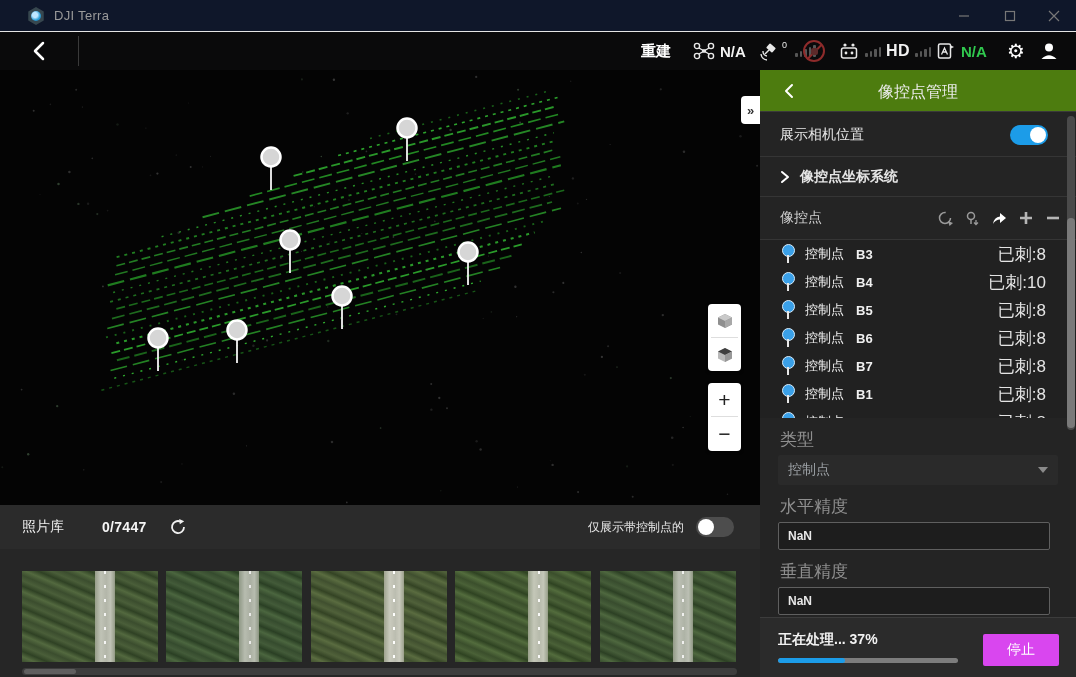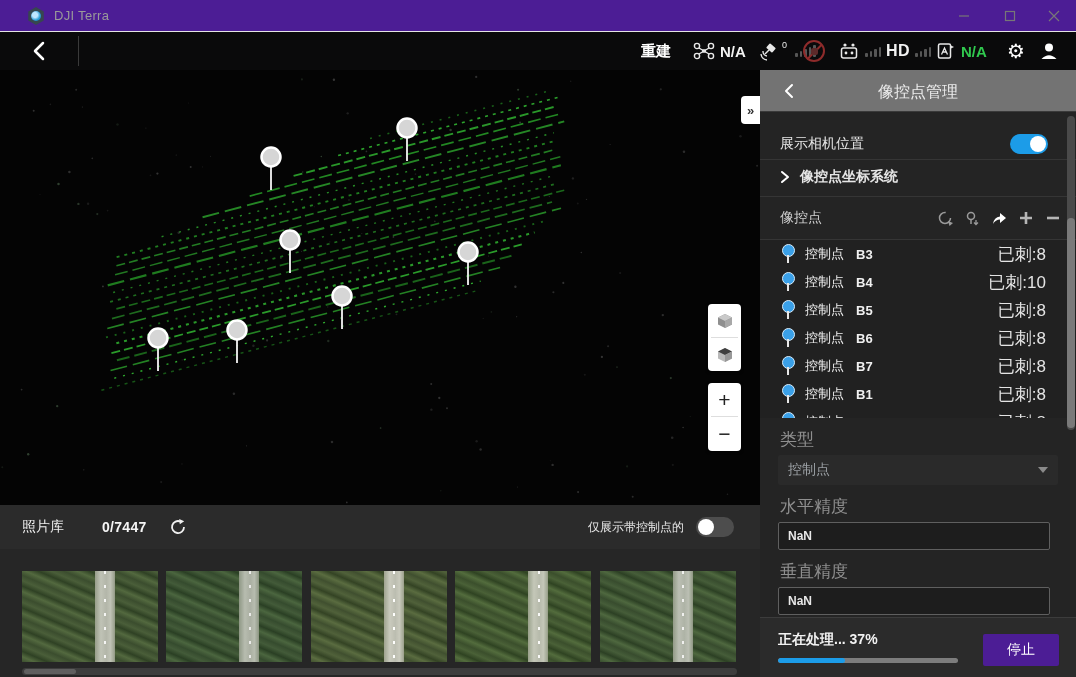--- a/index.html
+++ b/index.html
@@ -1,21 +1,21 @@
 <!DOCTYPE html>
 <html><head>
 <meta charset="utf-8">
 <style>
   * { margin:0; padding:0; box-sizing:border-box; }
   html,body { width:1076px; height:677px; background:#000; }
   body { font-family:"Liberation Sans","DejaVu Sans",sans-serif; }
   .app { position:relative; width:1076px; height:677px; overflow:hidden; background:#050505; }
 
   
-  .titlebar { position:absolute; left:0; top:0; width:1076px; height:32px; background:#4c1d95; border-bottom:1px solid #e4e4e4; }
+  .titlebar { position:absolute; left:0; top:0; width:1076px; height:32px; background:#0f172a; border-bottom:1px solid #e4e4e4; }
   .logo { position:absolute; left:27px; top:7px; width:18px; height:18px; background:#37474f;
           clip-path:polygon(50% 0,93% 25%,93% 75%,50% 100%,7% 75%,7% 25%); }
   .logo::after { content:""; position:absolute; left:4px; top:4px; width:10px; height:10px; border-radius:50%;
                  background:radial-gradient(circle at 40% 40%, #bfe6ff 0 30%, #2d9fd8 60%, #1b6fa8 100%); }
   .app-title { position:absolute; left:54px; top:8px; font-size:13px; color:#9a9a9a; letter-spacing:.3px; }
   .winbtn { position:absolute; top:0; width:44px; height:31px; display:flex; align-items:center; justify-content:center; color:#777; }
   .winbtn svg { display:block; }
 
   
   .topbar { position:absolute; left:0; top:32px; width:1076px; height:38px; background:#0a0a0b; }
@@ -83,25 +83,25 @@
   .thumb:nth-child(2){ filter:hue-rotate(8deg) brightness(.96); }
   .thumb:nth-child(3){ filter:hue-rotate(-6deg) brightness(1.04); }
   .thumb:nth-child(4){ filter:brightness(1.02) saturate(1.1); }
   .thumb:nth-child(5){ filter:hue-rotate(5deg) brightness(.98); }
   .thumb:nth-child(6){ filter:brightness(1.05); }
   .strip-scroll { position:absolute; left:22px; top:119px; width:715px; height:7px; background:#3d3d3d; border-radius:4px; }
   .strip-thumb { position:absolute; left:2px; top:1px; width:52px; height:5px; background:#5f5f5f; border-radius:3px; }
 
   
   .panel { position:absolute; left:760px; top:70px; width:316px; height:607px; background:#242424; overflow:hidden; }
-  .p-header { position:absolute; left:0; top:0; width:316px; height:42px; background:#737373; border-bottom:1px solid #3a3a3a; }
+  .p-header { position:absolute; left:0; top:0; width:316px; height:42px; background:#4d7c0f; border-bottom:1px solid #3a3a3a; }
   .p-back { position:absolute; left:18px; top:10px; width:22px; height:22px; display:flex; align-items:center; justify-content:center; }
   .p-title { position:absolute; left:0; top:12px; width:316px; text-align:center; font-size:16px; color:#ededed; }
   .p-row { position:absolute; left:0; width:316px; border-bottom:1px solid #353535; display:flex; align-items:center; }
-  .row-camera { top:59px; height:31px; }
+  .row-camera { top:43px; height:44px; }
   .row-coord { top:88px; height:39px; }
   .row-gcphead { top:128px; height:40px; border-bottom:none; }
   .p-label { margin-left:20px; font-size:14px; color:#e6e6e6; }
   .row-camera .toggle { margin-left:auto; margin-right:28px; }
   .coord-chevron { margin-left:20px; display:flex; align-items:center; }
   .row-coord .p-label { margin-left:10px; font-weight:600; }
   .gcp-label { margin-left:20px; font-size:14px; color:#cfcfcf; }
   .gcp-tools { margin-left:auto; margin-right:14px; display:flex; align-items:center; gap:9px; }
   .gcp-tools .tool { display:flex; align-items:center; justify-content:center; width:18px; height:18px; }
 
@@ -120,21 +120,21 @@
               display:flex; align-items:center; }
   .f-select .sel-text { margin-left:10px; font-size:14px; color:#9a9fa3; }
   .f-select .caret { position:absolute; right:10px; top:12px; width:0; height:0; border-left:5px solid transparent; border-right:5px solid transparent; border-top:6px solid #8a8a8a; }
   .f-input { margin-left:18px; width:272px; height:28px; background:#1d1d1d; border:1px solid #5f5f5f; border-radius:2px;
              color:#e8e8e8; font-size:12px; font-weight:700; padding-left:9px; font-family:"Liberation Sans",sans-serif; }
 
   .p-footer { position:absolute; left:0; top:547px; width:316px; height:72px; background:#2b2b2b; border-top:1px solid #3c3c3c; }
   .prog-text { position:absolute; left:18px; top:13px; font-size:14px; font-weight:700; color:#f2f2f2; }
   .prog-track { position:absolute; left:18px; top:40px; width:180px; height:5px; background:#7d7d7d; border-radius:3px; overflow:hidden; }
   .prog-fill { height:5px; background:#1c9ce8; border-radius:3px; }
-  .stop-btn { position:absolute; right:17px; top:16px; width:76px; height:32px; background:#4c1d95; border:none; border-radius:2px;
+  .stop-btn { position:absolute; right:17px; top:16px; width:76px; height:32px; background:#d946ef; border:none; border-radius:2px;
               color:#ffffff; font-size:14px; font-family:"Liberation Sans",sans-serif; }
   .panel-scroll { position:absolute; right:1px; top:46px; width:8px; height:314px; background:#4a4a4a; border-radius:4px; }
   .panel-scroll-thumb { position:absolute; right:0; top:102px; width:8px; height:210px; background:#7a7a7a; border-radius:4px; }
 
   .chev { stroke:#ffffff; stroke-width:2.5; fill:none; stroke-linecap:round; stroke-linejoin:round; }
 </style>
 </head>
 <body>
 
 <div class="app">

